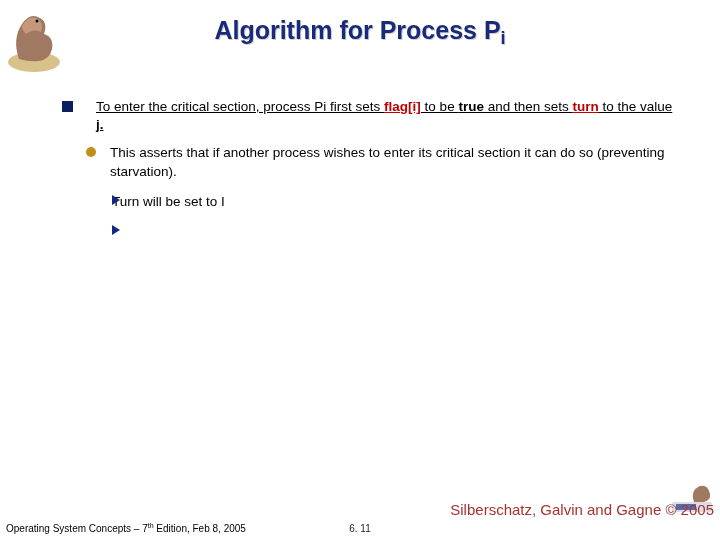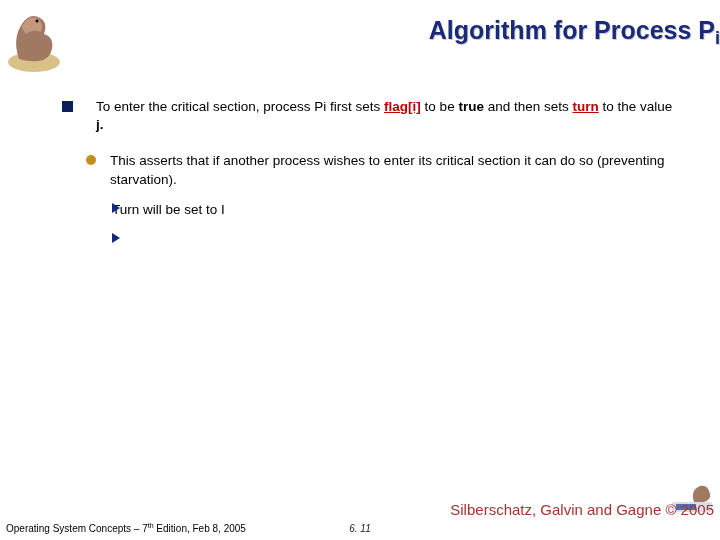--- a/index.html
+++ b/index.html
@@ -19,38 +19,38 @@
     height: 70px;
   }
   .logo-bottom {
     position: absolute;
     bottom: 26px;
     right: 6px;
     width: 44px;
     height: 36px;
   }
   .title {
-    text-align: right;
+    text-align: center;
     font-size: 25px;
     font-weight: bold;
     color: #1a2a7a;
     padding-top: 16px;
     text-shadow: 1px 1px 0 #ccc;
   }
   .title .sub { font-size: 18px; vertical-align: baseline; position: relative; top: 5px; }
   .content {
     position: absolute;
     top: 98px;
     left: 62px;
     right: 40px;
     font-size: 13.5px;
     color: #000;
     line-height: 1.35;
   }
-  .lvl1 { position: relative; padding-left: 34px; margin-bottom: 18px; }
+  .lvl1 { position: relative; padding-left: 34px; margin-bottom: 10px; text-decoration: underline; }
   .lvl1 .bullet1 {
     position: absolute;
     left: 0; top: 3px;
     width: 11px; height: 11px;
     background: #0b1e5e;
   }
   .lvl2 { position: relative; padding-left: 24px; margin-left: 24px; }
   .lvl2 .bullet2 {
     position: absolute;
     left: 0; top: 3px;
@@ -72,21 +72,21 @@
   .footer {
     position: absolute;
     bottom: 6px;
     left: 0;
     width: 100%;
     font-size: 10px;
     color: #222;
   }
   .footer-left { position: absolute; left: 6px; bottom: 0; color: #000; }
   .footer-left sup { font-size: 7px; }
-  .footer-center { position: absolute; left: 50%; transform: translateX(-50%); bottom: 0; font-style: italic; }
+  .footer-center { position: absolute; left: 50%; transform: translateX(-50%); bottom: 0; }
   .footer-right { position: absolute; right: 6px; bottom: 16px; color: #a83232; font-size: 15px; }
 </style>
 </head>
 <body>
 
 <div class="logo-top">
   <svg viewBox="0 0 60 70">
     <ellipse cx="30" cy="58" rx="26" ry="10" fill="#d9c28a"></ellipse>
     <path d="M15 55 Q 8 35 18 20 Q 26 8 36 14 Q 44 18 40 30 Q 50 33 48 45 Q 46 55 35 57 Q 25 58 15 55 Z" fill="#a17862"></path>
     <path d="M18 22 Q 25 10 34 15 Q 40 19 37 28 Q 30 24 22 30 Q 18 26 18 22 Z" fill="#c4987c"></path>

